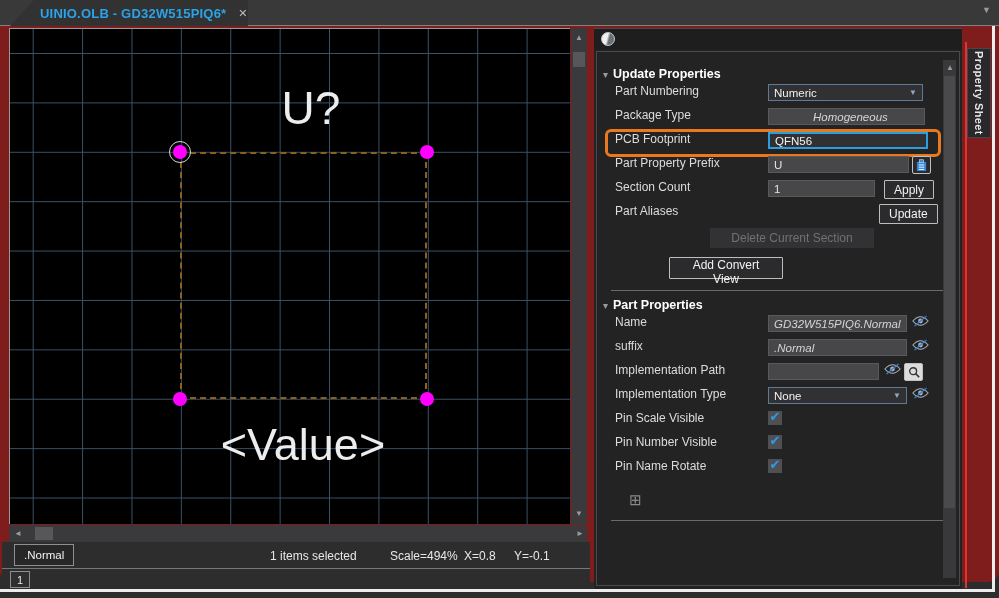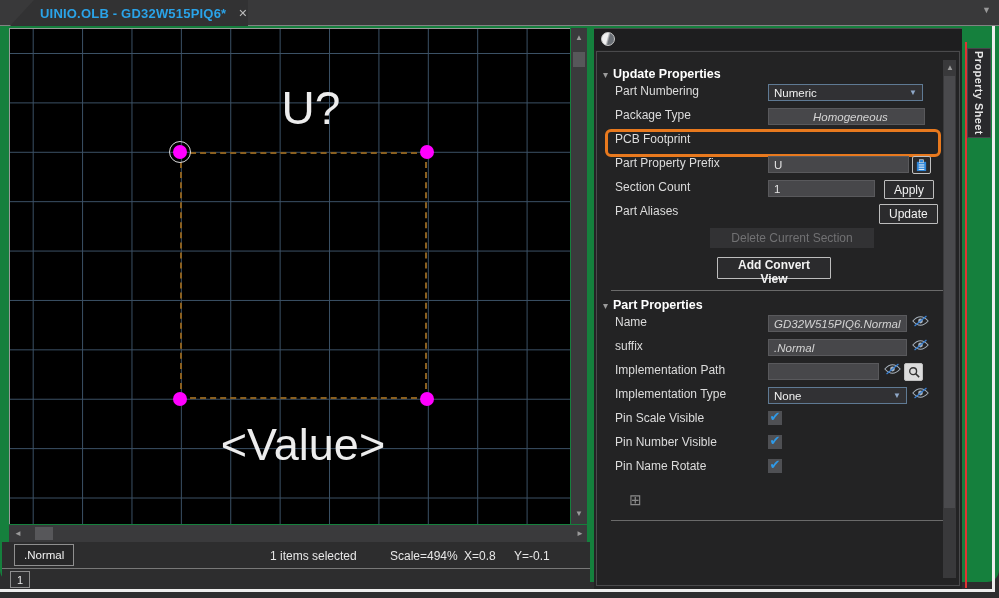--- a/index.html
+++ b/index.html
@@ -1,17 +1,17 @@
 <!DOCTYPE html>
 <html><head>
 <meta charset="utf-8">
 <style>
   * { margin:0; padding:0; box-sizing:border-box; }
   html,body { width:999px; height:598px; background:#2d2d2e; font-family:"Liberation Sans", sans-serif; overflow:hidden; }
-  .app { position:absolute; inset:0; width:999px; height:582px; background:#15803d;border-radius:12px; }
+  .app { position:absolute; inset:0; width:999px; height:582px; background:#7f1d1d;border-radius:12px; }
 
   
   .tabbar { position:absolute; left:0; top:0; width:999px; height:26px; background:#39393a; border-bottom:1px solid #828282; }
   .doc-tab { position:absolute; left:10px; top:0; width:238px; height:26px; background:#323233;
              clip-path:polygon(24px 0, 100% 0, 100% 100%, 0 100%);
              display:flex; align-items:center; padding-left:30px; }
   .doc-tab .ttl { color:#2aa3e8; font-size:13px; font-weight:bold; letter-spacing:.2px; }
   .doc-tab .tclose { margin-left:12px; color:#bdbdbd; font-size:11px; cursor:pointer; }
   .tab-overflow { position:absolute; right:8px; top:5px; color:#9a9a9a; font-size:9px; }
 
@@ -69,21 +69,21 @@
   .icon-btn { width:19px; height:18px; margin-left:3px; background:#2a2a2c; border:1px solid #c0c0c0; border-radius:2px;
               display:flex; align-items:center; justify-content:center; cursor:pointer; }
   .icon-btn.light { background:#dcdcdc; }
   .eye { margin-left:5px; display:flex; align-items:center; }
   .btn { background:#2b2b2d; border:1px solid #bdbdbd; color:#f2f2f2; font-size:12px; height:20px;
          padding:0 9px; border-radius:1px; cursor:pointer; font-family:"Liberation Sans", sans-serif; }
   .btn-apply { margin-left:9px; height:19px; }
   .btn-update { margin-left:111px; }
   .btn-delete { display:block; margin:0 0 0 95px; width:164px; height:20px; background:#323234;
                 border:none; color:#717173; font-size:12px; font-family:"Liberation Sans", sans-serif; }
-  .btn-addconvert { display:block; margin:9px 0 0 102px; width:114px; height:22px;font-weight:bold; }
+  .btn-addconvert { display:block; margin:9px 0 0 54px; width:114px; height:22px; }
   .pdivider { height:1px; background:#6a6a6a; margin:11px 16px 0 -4px; }
   .hl-outline { position:absolute; left:-10px; top:-3px; width:336px; height:28px; border:3px solid #e8791e; border-radius:6px; pointer-events:none; }
   .cb { width:14px; height:14px; background:#4f5054; display:flex; align-items:center; justify-content:center; cursor:pointer; }
   .cb .ck { color:#2f9ae8; font-size:13px; line-height:10px; margin-top:-2px; }
   .add-glyph { color:#8a8a8a; font-size:15px; margin:8px 0 0 14px; display:inline-block; }
   .panel-scroll { position:absolute; right:3px; top:8px; width:13px; height:518px; background:#39393b; }
   .panel-scroll .thumb { position:absolute; left:1px; top:16px; width:11px; height:432px; background:#4a4a4d; }
 
   
   .red-line { position:absolute; left:965px; top:42px; width:2px; height:546px; background:#e03434; }
@@ -164,20 +164,21 @@
       </div>
 
       <div class="prow">
         <span class="plabel">Package Type</span>
         <input class="tfield italic w157" readonly="" value="Homogeneous" style="">
       </div>
 
       <div class="prow">
         <div class="hl-outline"></div>
         <span class="plabel">PCB Footprint</span>
+        <input class="tfield hl w160" value="QFN56" style="">
       </div>
 
       <div class="prow">
         <span class="plabel">Part Property Prefix</span>
         <input class="tfield w141" value="U" style="">
         <span class="icon-btn">
           <svg width="13" height="13" viewBox="0 0 14 14">
             <rect x="2" y="3" width="10" height="10" fill="#2f86d8"></rect>
             <rect x="5" y="0.8" width="4" height="3.2" fill="#2f86d8" stroke="#dddddd" stroke-width="0.7"></rect>
             <line x1="4" y1="6.4" x2="10" y2="6.4" stroke="#ffffff" stroke-width="1"></line>

